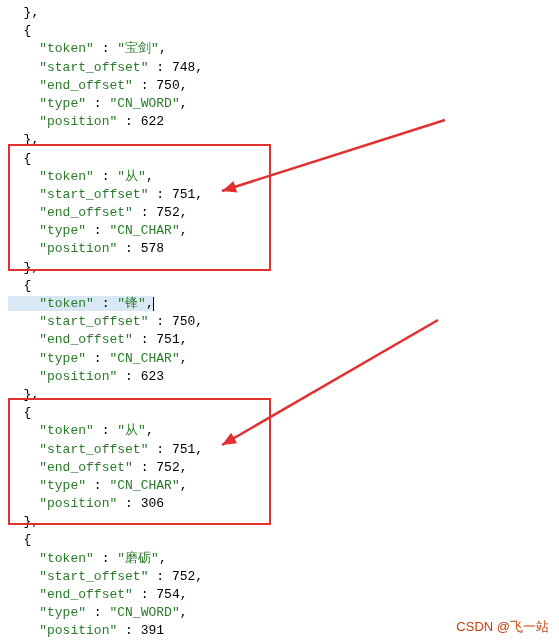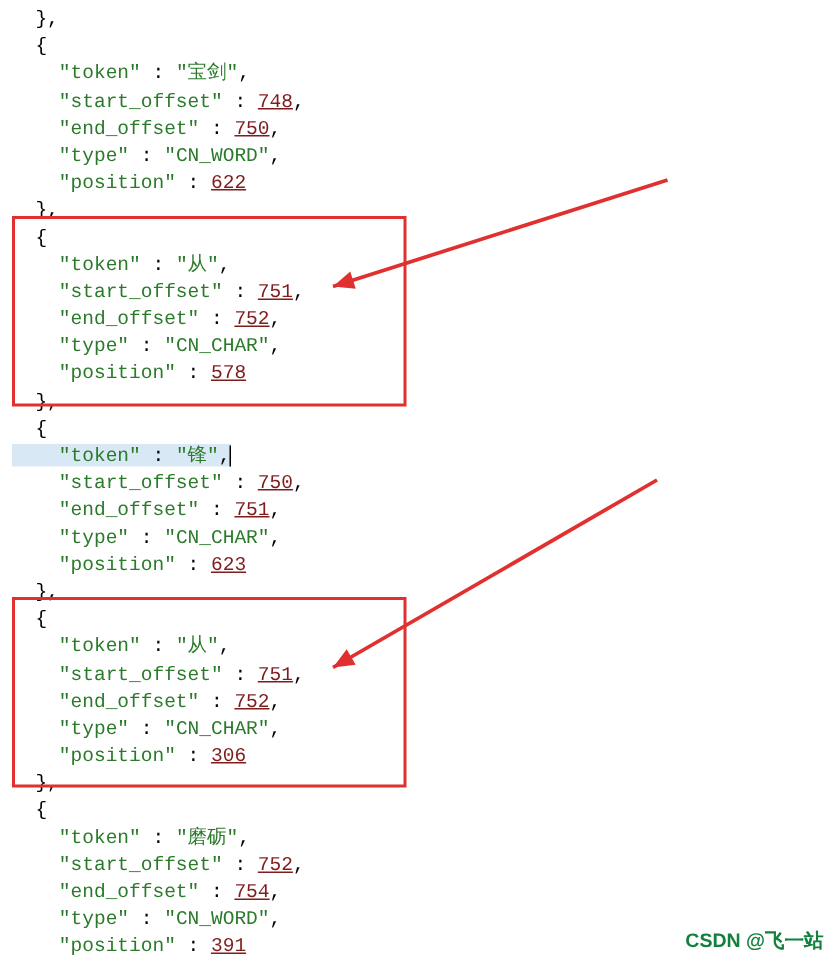--- a/index.html
+++ b/index.html
@@ -12,21 +12,21 @@
       position: relative;
       width: 559px;
       height: 642px;
       overflow: hidden;
     }
     .line { white-space: pre; }
     .brace { color: #000; }
     .key { color: #2a7a2a; }
     .colon { color: #000; }
     .string { color: #2a7a2a; }
-    .number { color: #7f1d1d; text-decoration: underline; }
+    .number { color: #000000; }
     .comma { color: #000; }
     .highlight-bg {
       background: #d9e8f5;
       display: inline;
     }
     .cursor-line::after {
       content: "";
       display: inline-block;
       width: 1px;
       height: 14px;
@@ -42,24 +42,23 @@
     .arrow {
       position: absolute;
       pointer-events: none;
     }
     .arrow line { stroke: #e03030; stroke-width: 2.5; }
     .arrow polygon { fill: #e03030; }
     .watermark {
       position: absolute;
       bottom: 6px;
       right: 10px;
-      color: #15803d;
+      color: #c2410c;
       font-size: 13px;
       font-family: Arial, sans-serif;
-      font-weight: bold;
     }
   </style>
 </head>
 <body>
 
 <div id="code-container">
     <div class="line">  <span class="brace">},</span></div>
     <div class="line">  <span class="brace">{</span></div>
     <div class="line">    <span class="key">"token"</span> <span class="colon">:</span> <span class="string">"宝剑"</span><span class="comma">,</span></div>
     <div class="line">    <span class="key">"start_offset"</span> <span class="colon">:</span> <span class="number">748</span><span class="comma">,</span></div>

